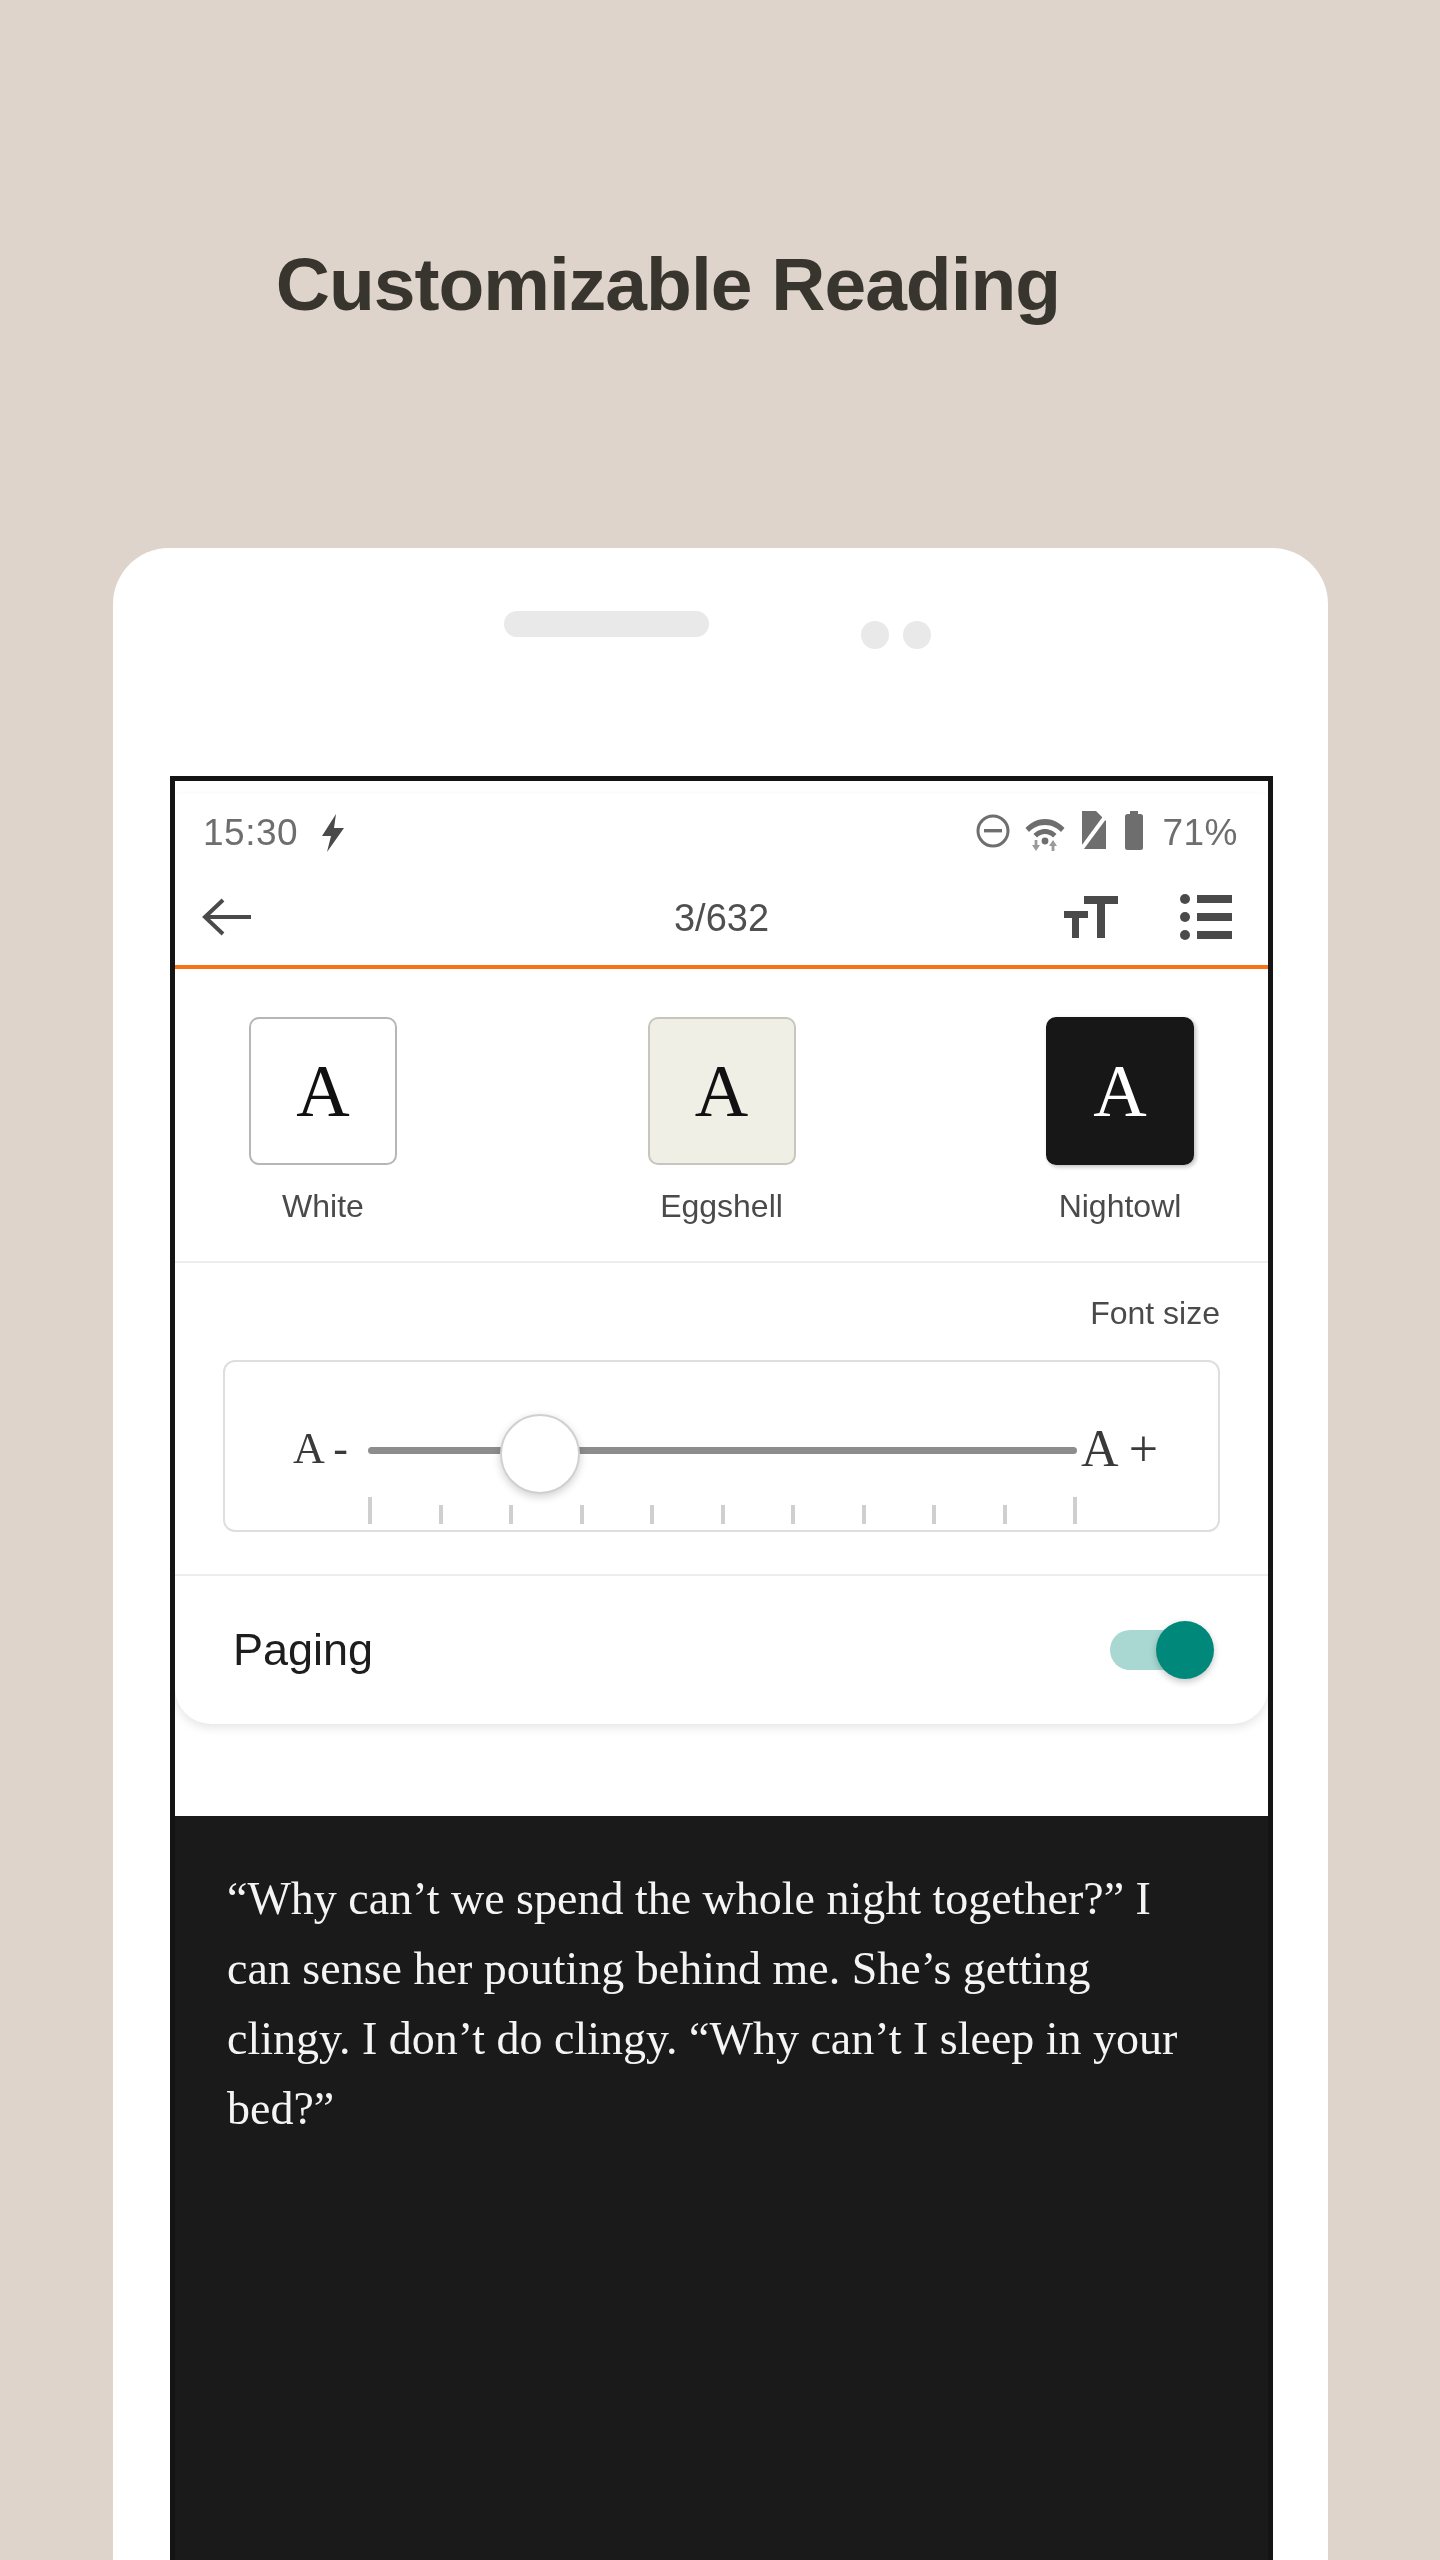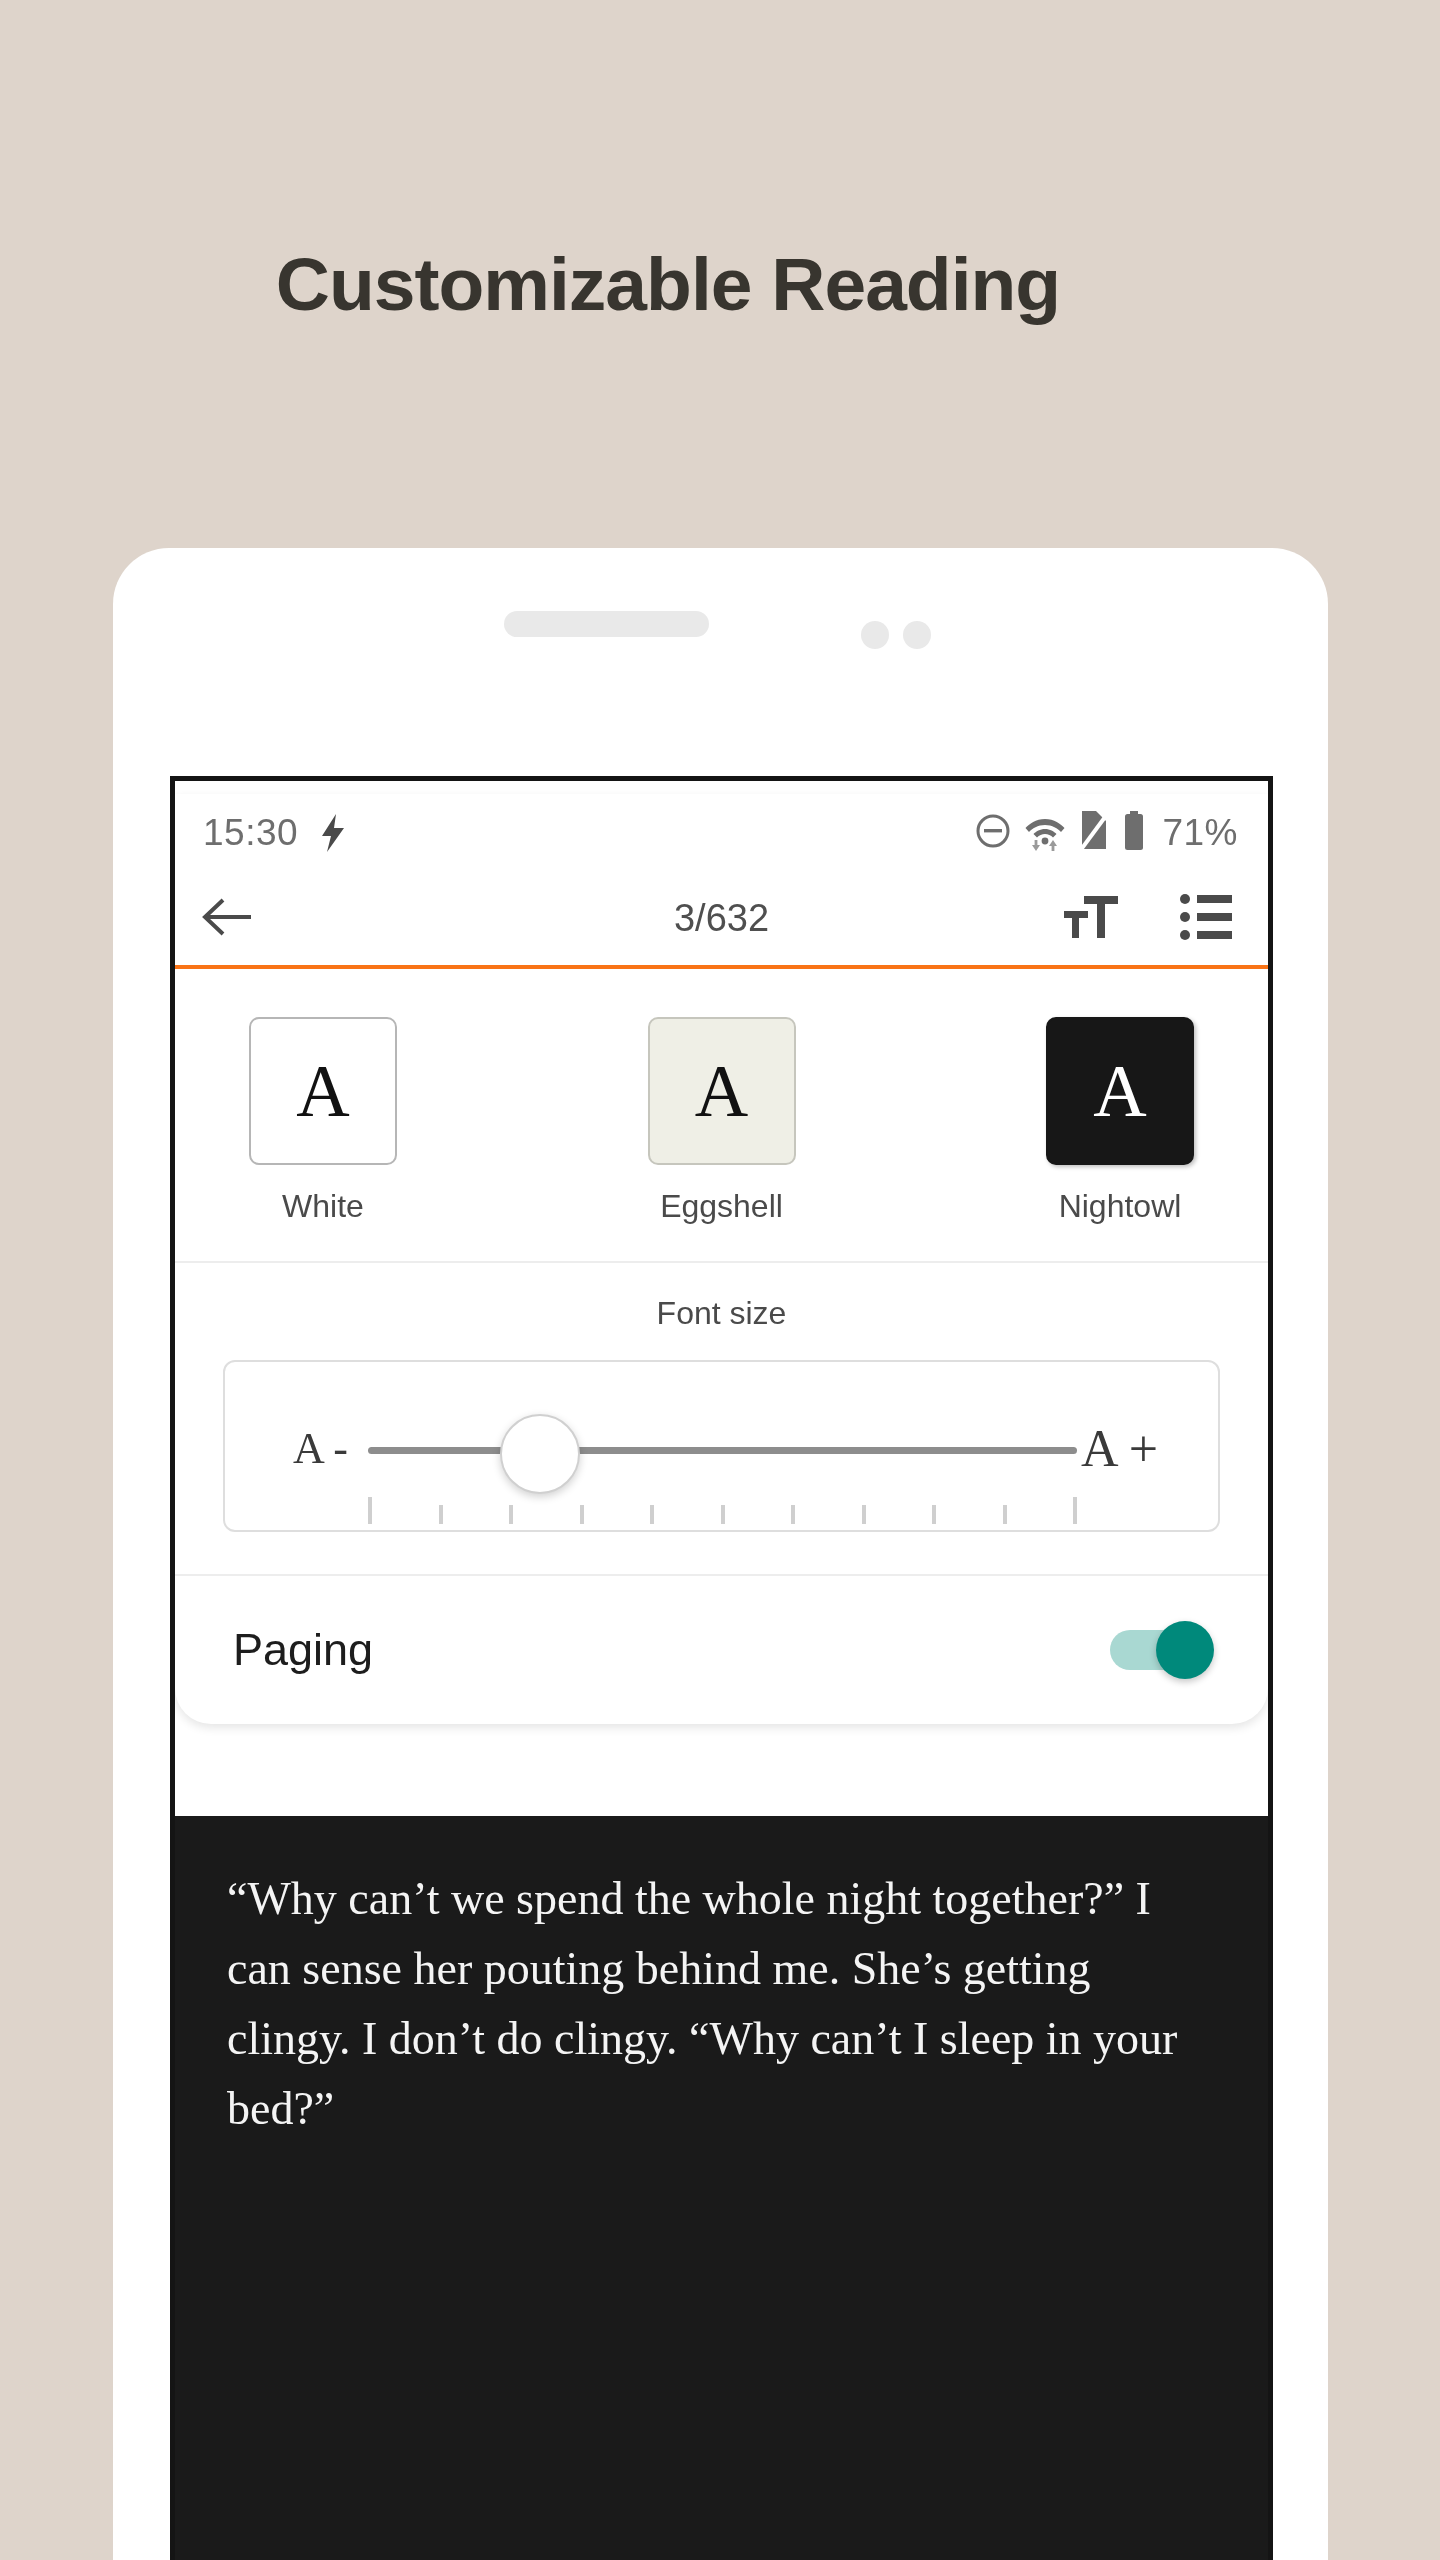--- a/index.html
+++ b/index.html
@@ -200,21 +200,21 @@
     font-size: 32px;
     color: #4a4a4a;
   }
 
   
   .fontsize-block {
     padding: 32px 48px 42px 48px;
     border-bottom: 2px solid #ededed;
   }
   .fontsize-title {
-    text-align: center;
+    text-align: right;
     font-size: 32px;
     color: #4a4a4a;
     margin-bottom: 28px;
   }
   .slider-box {
     border: 2px solid #dedede;
     border-radius: 12px;
     height: 172px;
     position: relative;
     box-sizing: border-box;

